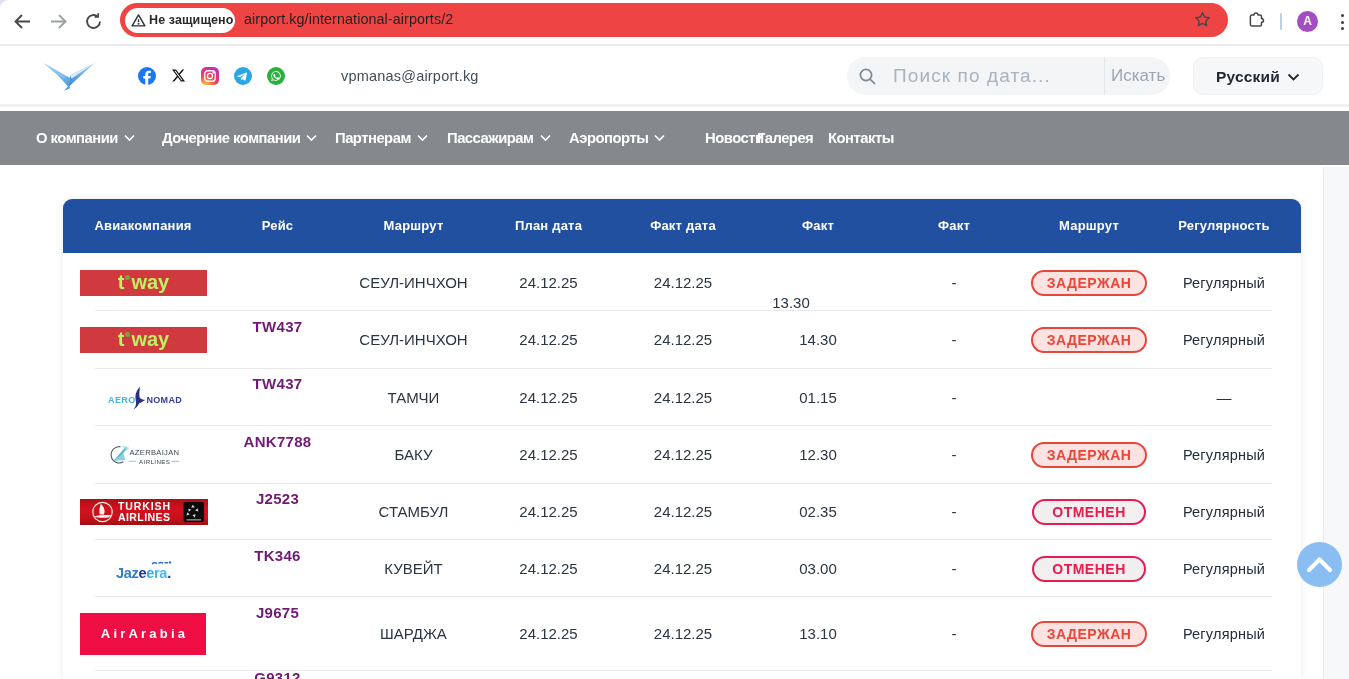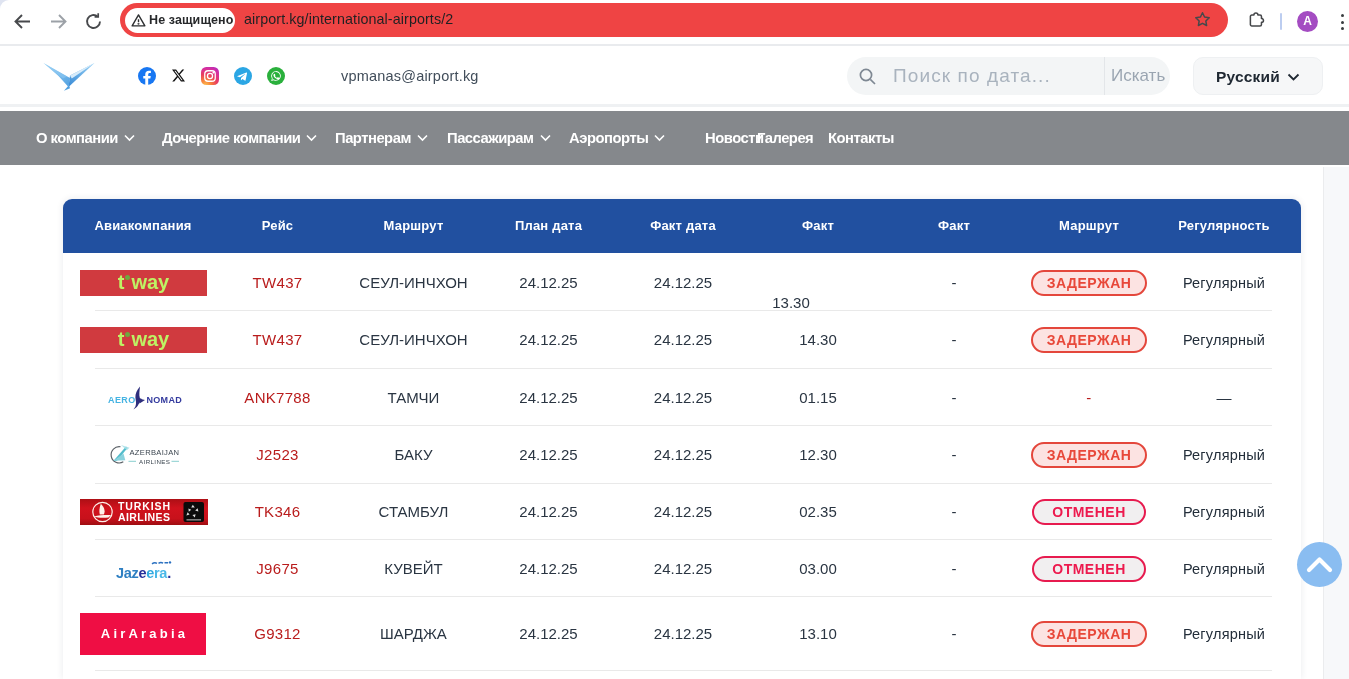--- a/index.html
+++ b/index.html
@@ -43,21 +43,21 @@
 #navbar { position:absolute; left:0; top:111px; width:1349px; height:54px; background:#85888c; }
 .nitem { position:absolute; top:19px; font-size:14.8px; font-weight:bold; color:#fff; letter-spacing:-0.5px; white-space:nowrap; }
 .nitem svg { margin-left:6px; vertical-align:1px; }
 
 
 #card { position:absolute; left:63px; top:199px; width:1238px; height:480px; background:#fff; border-radius:9px 9px 0 0; box-shadow:0 0 7px rgba(40,50,70,0.10); }
 #thead { position:absolute; left:0; top:0; width:1238px; height:54px; background:#2150a0; border-radius:9px 9px 0 0; }
 .th { position:absolute; top:19px; font-size:13px; font-weight:bold; color:#fff; text-align:center; letter-spacing:0.2px; }
 .rowline { position:absolute; left:32px; width:1177px; height:1px; background:#e9e9e9; }
 .cell { position:absolute; text-align:center; line-height:22px; }
-.fno { font-size:15px; font-weight:normal; color:#b91c1c; letter-spacing:0.3px; }
+.fno { font-size:15px; font-weight:bold; color:#701a75; letter-spacing:0.3px;margin-top:44px; }
 .rt  { font-size:15px; color:#2a3542; letter-spacing:0px; }
 .reg { font-size:14.5px; color:#232e3a; letter-spacing:0.2px; }
 .badge { display:inline-block; height:26px; line-height:23px; border-radius:13px; font-size:14px; font-weight:bold; letter-spacing:0.5px; }
 .bdel { background:#fce3e2; border:2px solid #e4473c; color:#e8483a; padding:0 14px; }
 .bcan { background:#f1eff0; border:2px solid #e71b4f; color:#ed1a4e; padding:0 18px; }
 
 
 .lg { position:absolute; }
 .tway { left:17px; width:127px; height:26px; background:#d03a3f; color:#bef264; text-align:center; font-weight:bold; font-size:20px; line-height:24px; letter-spacing:0px; }
 .tway b { display:inline-block; width:5px; height:5px; border-radius:50%; background:#6fa83f; vertical-align:9px; margin:0 1.5px 0 0.5px; }

